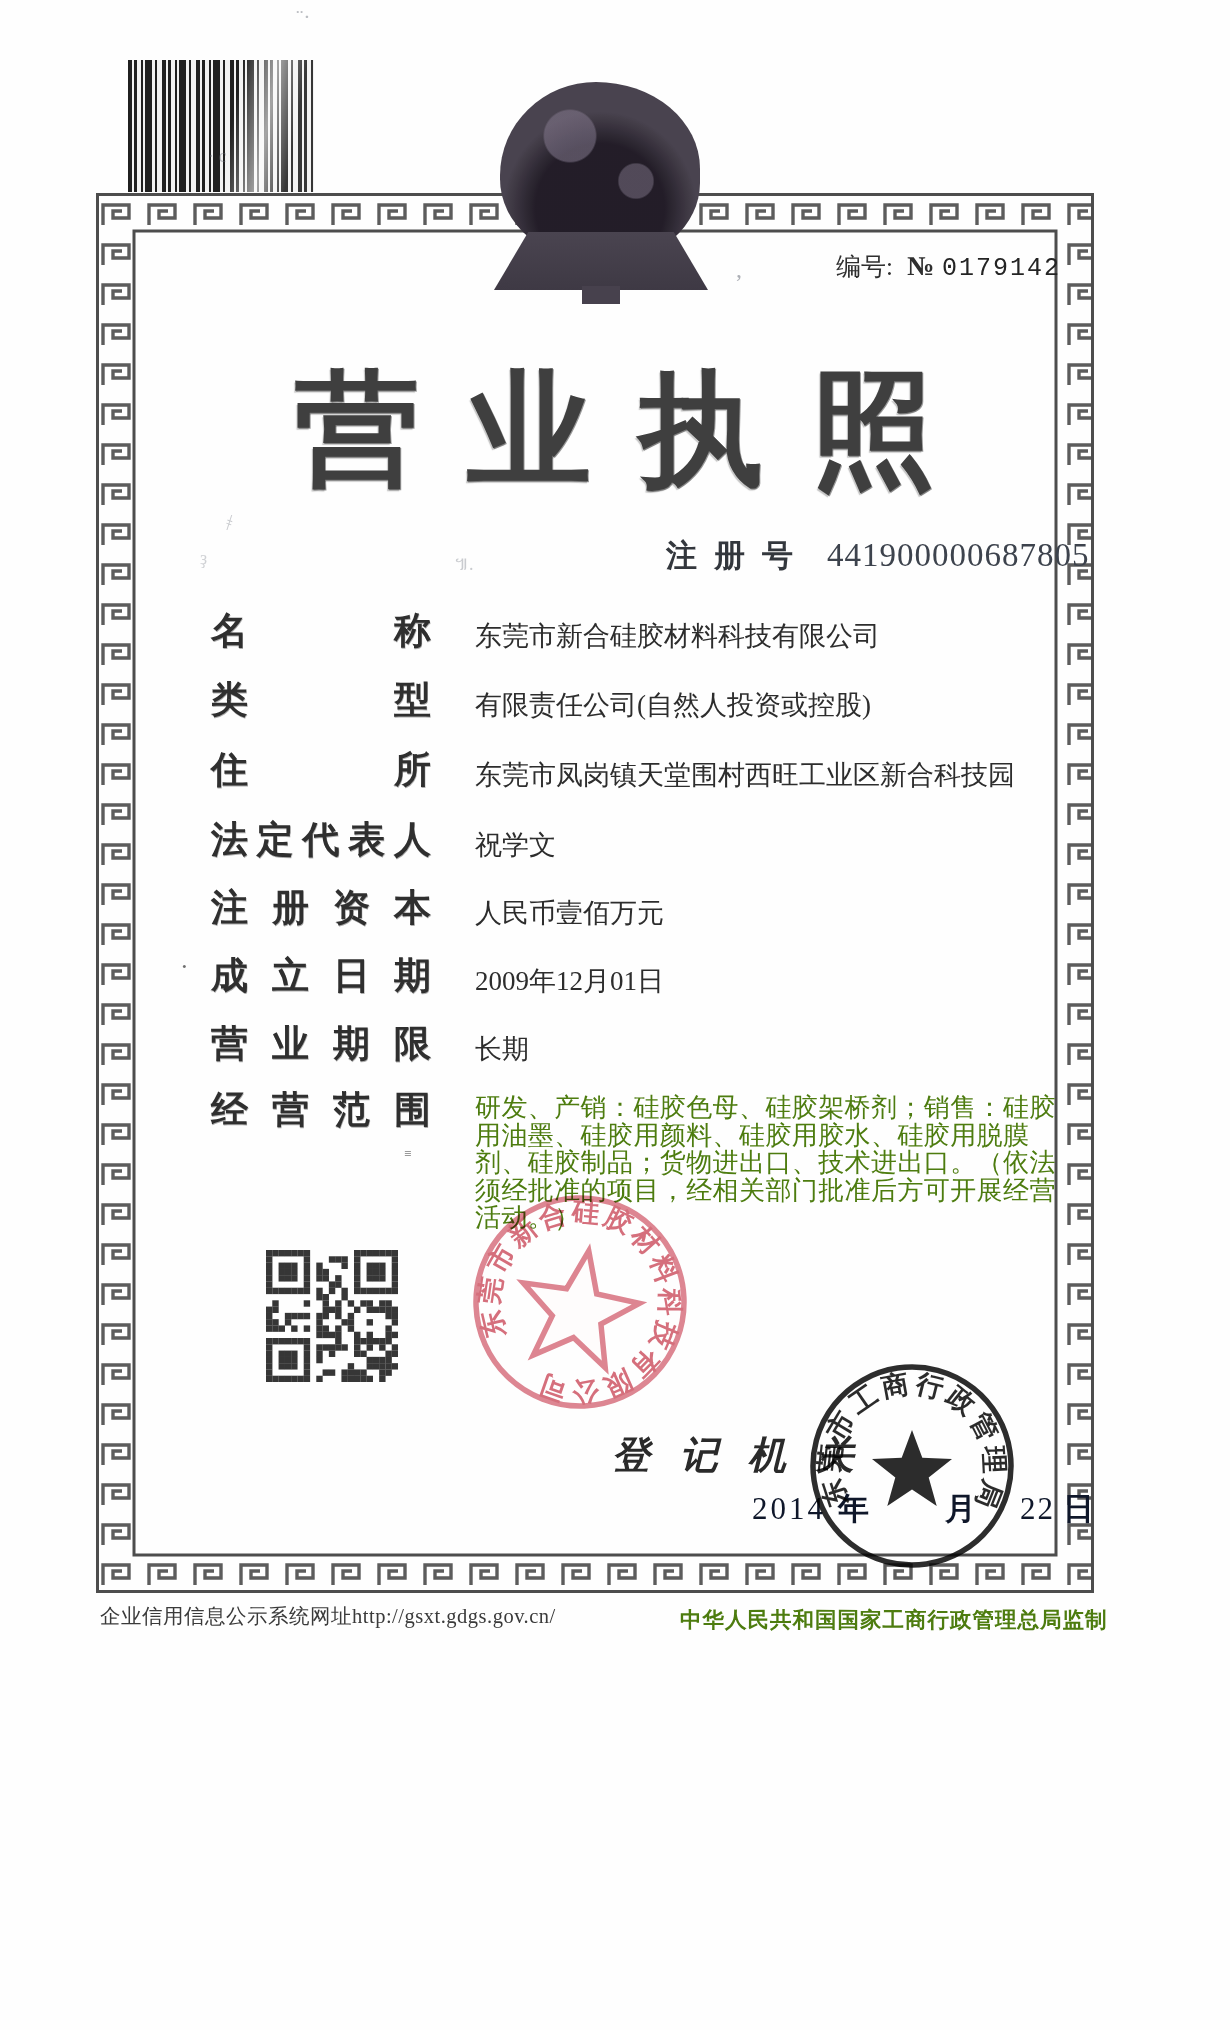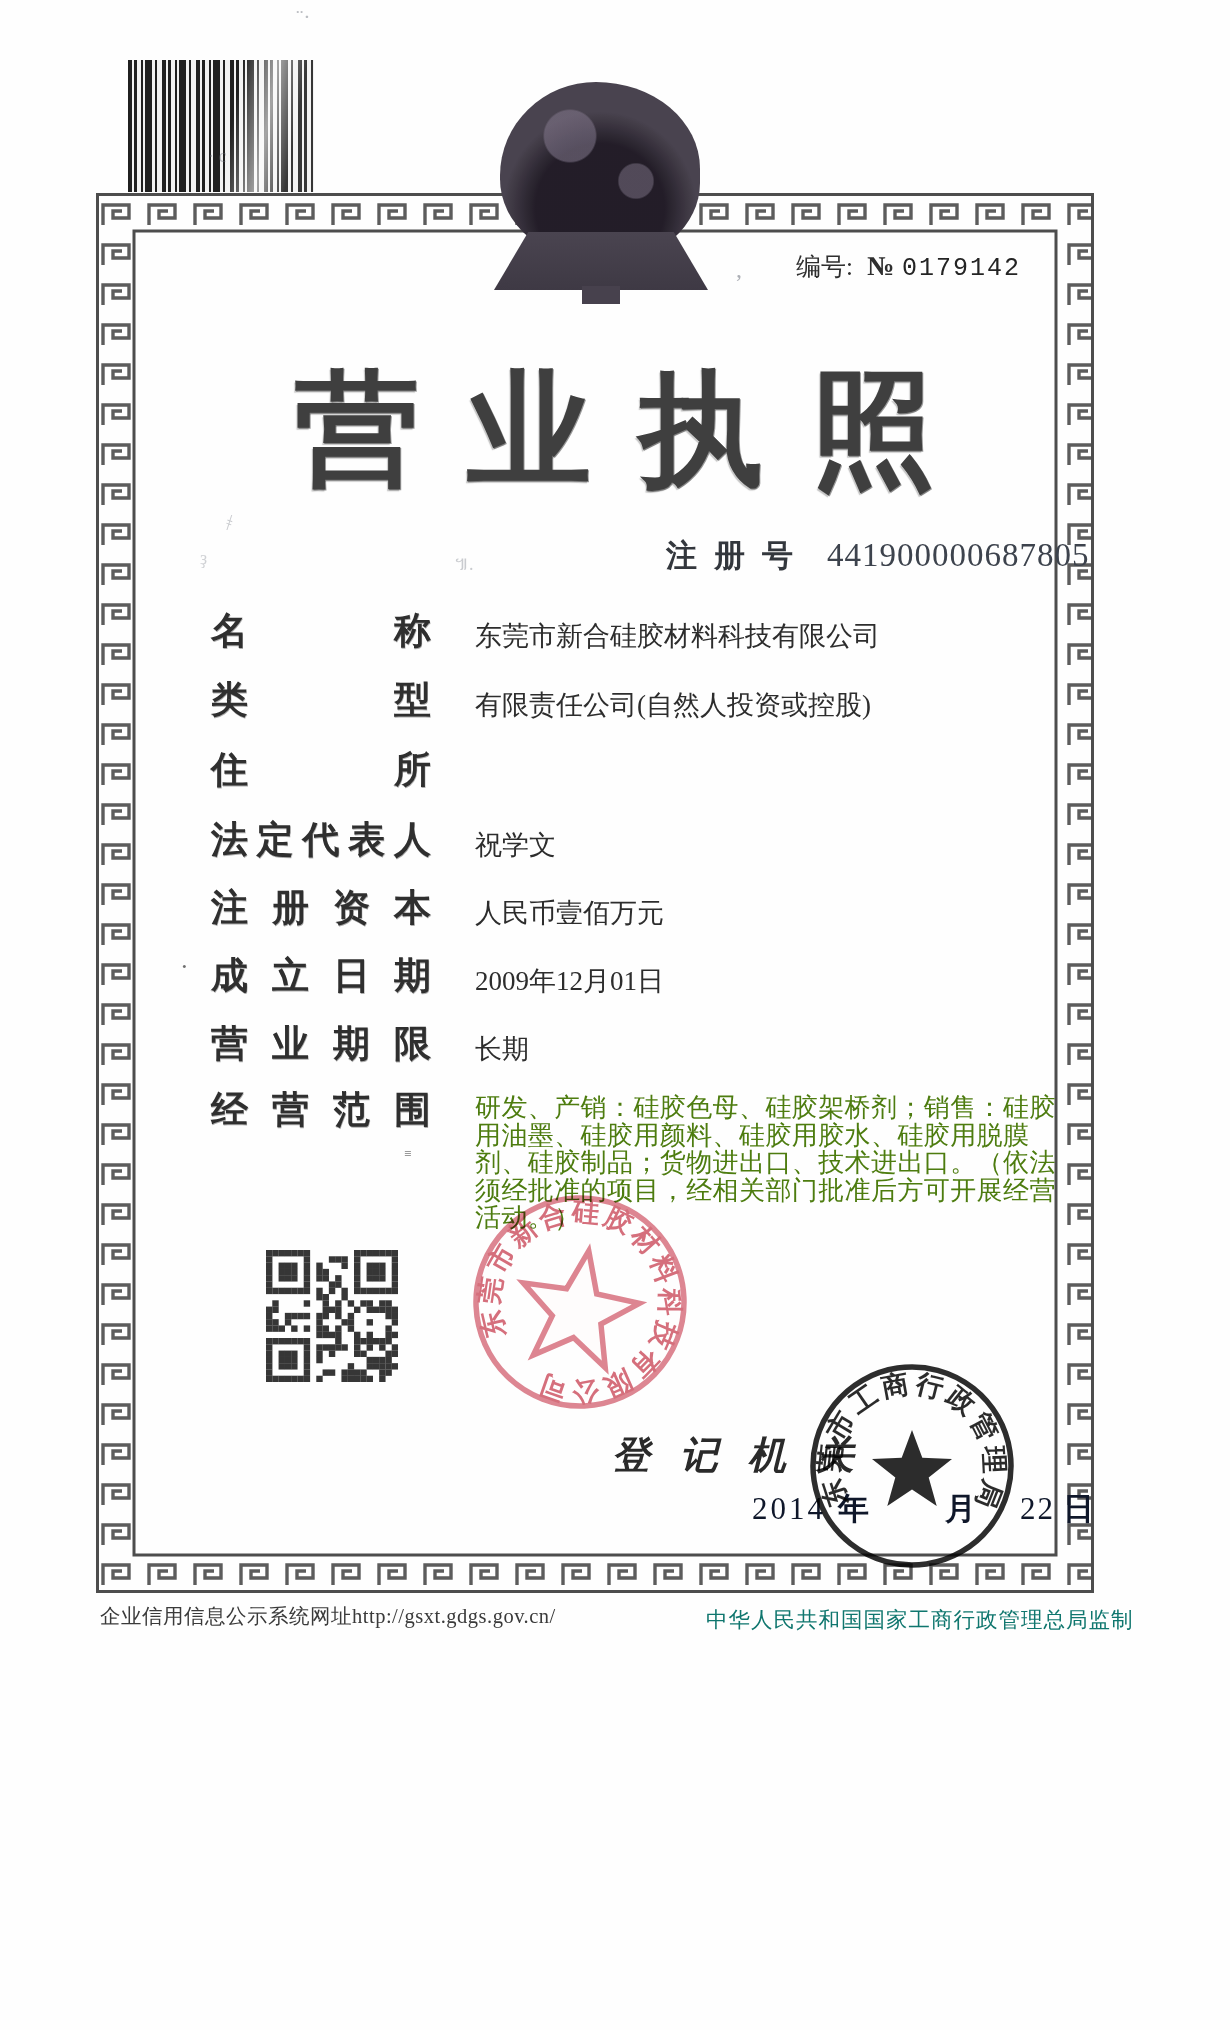--- a/index.html
+++ b/index.html
@@ -26,21 +26,21 @@
     filter:blur(.5px) contrast(1.05);}
   .emblem .base{position:absolute;left:0;top:150px;width:214px;height:58px;
     clip-path:polygon(16% 0,84% 0,100% 100%,0 100%);
     background:linear-gradient(#4a4450,#3e3944);filter:blur(.5px);}
   .emblem .tassel{position:absolute;left:88px;top:204px;width:38px;height:18px;background:#47414d;filter:blur(.6px);}
 
   
   .frame{position:absolute;left:96px;top:193px;z-index:1;}
 
   
-  .serial{position:absolute;left:796px;top:250px;z-index:2;font-size:25px;color:#2f2f2f;white-space:nowrap;}
+  .serial{position:absolute;left:836px;top:250px;z-index:2;font-size:25px;color:#2f2f2f;white-space:nowrap;}
   .serial .no-mark{font-weight:700;font-size:27px;margin:0 8px 0 14px;}
   .serial .num{font-family:"Liberation Mono","DejaVu Sans Mono",monospace;font-size:25px;letter-spacing:2px;color:#242424;}
 
   
   .title{position:absolute;left:0;right:0;top:348px;z-index:2;text-align:center;
     font-size:124px;font-weight:900;letter-spacing:48px;padding-left:48px;color:#424242;
     text-shadow:1px 1px 0 rgba(40,40,40,.45), -1px 2px 1px rgba(90,90,90,.35);
     filter:contrast(1.05);}
 
   
@@ -70,21 +70,21 @@
   .dateline{position:absolute;left:752px;top:1488px;z-index:3;font-size:31px;color:#0f172a;white-space:nowrap;}
   .dateline span{display:inline-block;}
   .dateline .d-year{letter-spacing:3px;}
   .dateline .d-yu{margin-left:12px;font-weight:700;}
   .dateline .d-mu{margin-left:76px;font-weight:700;}
   .dateline .d-day{margin-left:44px;letter-spacing:2px;}
   .dateline .d-du{margin-left:8px;font-weight:700;}
 
   
   .footer-left{position:absolute;left:100px;top:1602px;z-index:2;font-size:20.5px;color:#3a3a3a;letter-spacing:.5px;}
-  .footer-right{position:absolute;left:706px;top:1605px;z-index:2;font-size:21.5px;color:#0f766e;font-weight:400;letter-spacing:1px;}
+  .footer-right{position:absolute;left:680px;top:1605px;z-index:2;font-size:21.5px;color:#4d7c0f;font-weight:700;letter-spacing:1px;}
 
   
   .artifact{position:absolute;color:#6a6f7a;filter:blur(.6px);z-index:2;}
 </style>
 </head>
 <body>
 
 <div id="page">
 
   <div class="barcode"></div>
@@ -130,20 +130,21 @@
           <span>类</span>
           <span>型</span>
         </div>
         <div class="field-value">有限责任公司(自然人投资或控股)</div>
       </div>
       <div class="field-row" style="top: 751px;">
         <div class="field-label">
           <span>住</span>
           <span>所</span>
         </div>
+        <div class="field-value">东莞市凤岗镇天堂围村西旺工业区新合科技园</div>
       </div>
       <div class="field-row" style="top: 821px;">
         <div class="field-label">
           <span>法</span>
           <span>定</span>
           <span>代</span>
           <span>表</span>
           <span>人</span>
         </div>
         <div class="field-value">祝学文</div>

